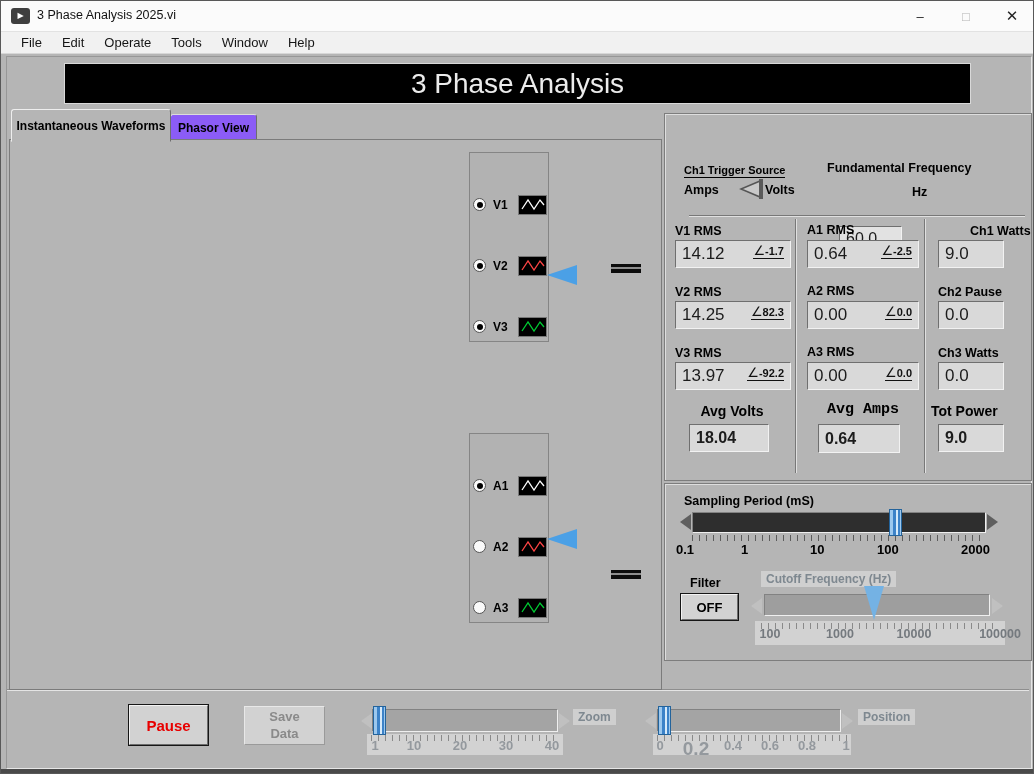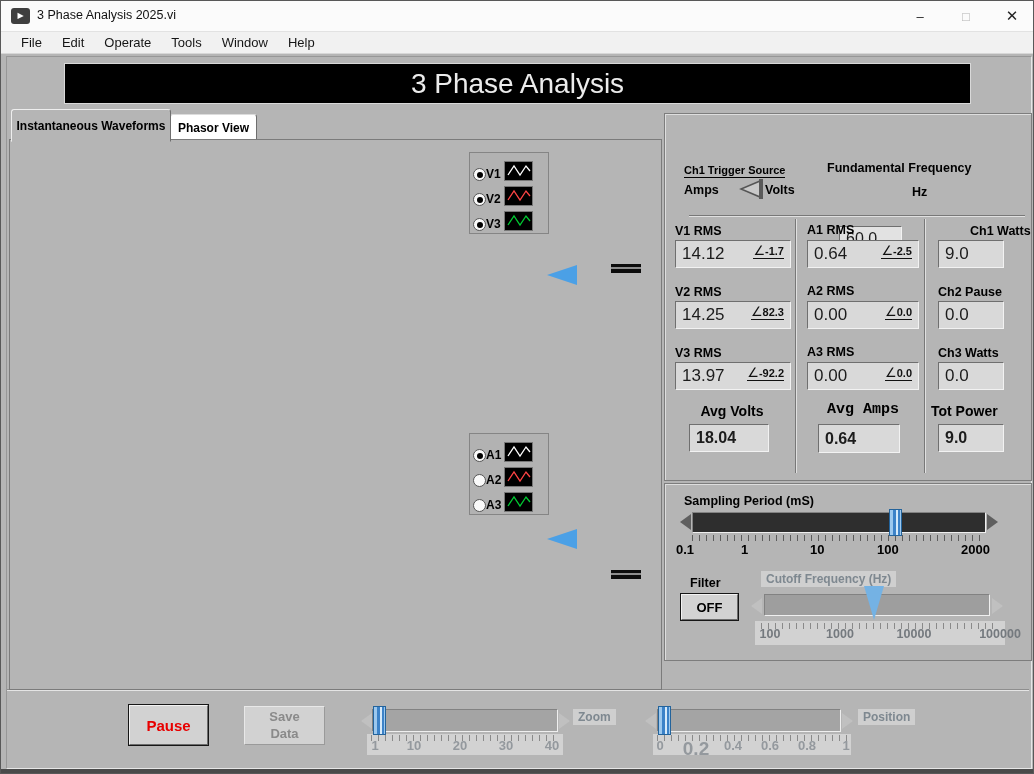--- a/index.html
+++ b/index.html
@@ -22,32 +22,32 @@
   
   .sunken-frame{position:absolute;left:5px;top:55px;width:1024px;height:711px;
                 border:1px solid;border-color:#979797 #e6e6e6 #e6e6e6 #979797;pointer-events:none;}
   .banner{position:absolute;left:63px;top:62px;width:905px;height:39px;background:#000;border:1px solid #d9d9d9;
           display:flex;align-items:center;justify-content:center;color:#ececec;font-size:28px;}
   
   .tab{position:absolute;background:#b5b5b5;display:flex;align-items:center;justify-content:center;
        font-size:12px;font-weight:600;color:#000;}
   .tab.active{left:10px;top:108px;width:158px;height:31px;border:1px solid;border-color:#eee #6e6e6e transparent #eee;
        border-radius:3px 3px 0 0;z-index:3;}
-  .tab.inactive{left:169px;top:113px;width:85px;height:26px;background:#ffffff;border:1px solid;
+  .tab.inactive{left:169px;top:113px;width:85px;height:26px;background:#8b5cf6;border:1px solid;
        border-color:#dcdcdc #6e6e6e #6e6e6e #dcdcdc;border-radius:3px 3px 0 0;}
   .tab-page{position:absolute;left:8px;top:138px;width:651px;height:549px;border:1px solid #7b7b7b;background:#b5b5b5;z-index:1;}
   
   .plot{position:absolute;background:#000;}
   .ytick,.xtick{position:absolute;font-family:"DejaVu Sans Mono",monospace;font-size:13px;color:#101018;}
   .ytick{width:44px;text-align:right;}
   .xtick{width:60px;text-align:center;}
   .axis-name{position:absolute;font-weight:bold;font-size:13px;color:#101028;width:50px;text-align:center;
              transform:rotate(-90deg);}
   .legend{position:absolute;width:80px;background:#b2b2b2;border:1px solid #858585;padding:3px 0 2px 3px;box-sizing:border-box;z-index:4;}
-  .legend-row{display:flex;align-items:flex-end;height:25px;gap:0;}
+  .legend-row{display:flex;align-items:center;height:25px;gap:7px;margin-top:36px;}
   .radio{position:relative;width:13px;height:13px;border-radius:50%;background:#fafafa;border:1px solid #555;box-sizing:border-box;flex:0 0 auto;}
   .radio.on::after{content:"";position:absolute;left:2.5px;top:2.5px;width:6px;height:6px;border-radius:50%;background:#000;}
   .legend-label{font-size:12px;font-weight:bold;color:#000;width:18px;}
   .swatch{background:#000;border:1px solid #777;flex:0 0 auto;}
   .sb{position:absolute;width:15px;background:#c6c6c6;border:1px solid #9c9c9c;box-sizing:border-box;}
   .sb-up{position:absolute;left:1px;top:3px;width:0;height:0;border-left:5px solid transparent;border-right:5px solid transparent;border-bottom:7px solid #6f6f6f;margin-left:1px;}
   .sb-down{position:absolute;left:1px;bottom:3px;width:0;height:0;border-left:5px solid transparent;border-right:5px solid transparent;border-top:7px solid #6f6f6f;margin-left:1px;}
   .sb-thumb{position:absolute;left:1px;width:11px;background:#424242;}
   .trig{position:absolute;width:0;height:0;border-top:10px solid transparent;border-bottom:10px solid transparent;border-right:30px solid #4ba0e6;z-index:5;}
   

